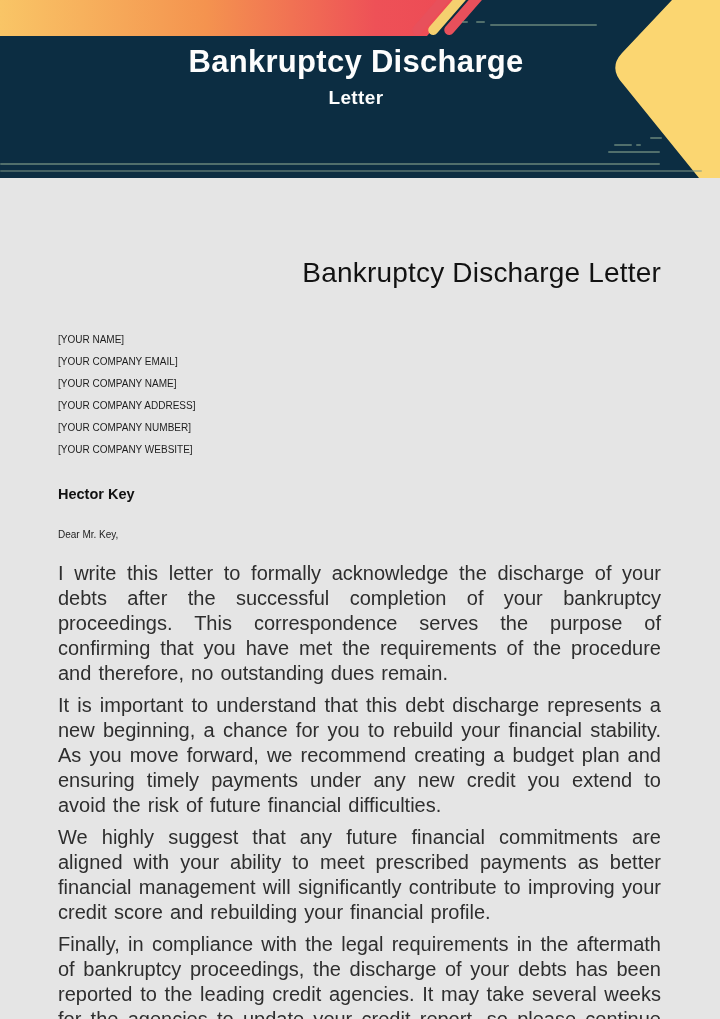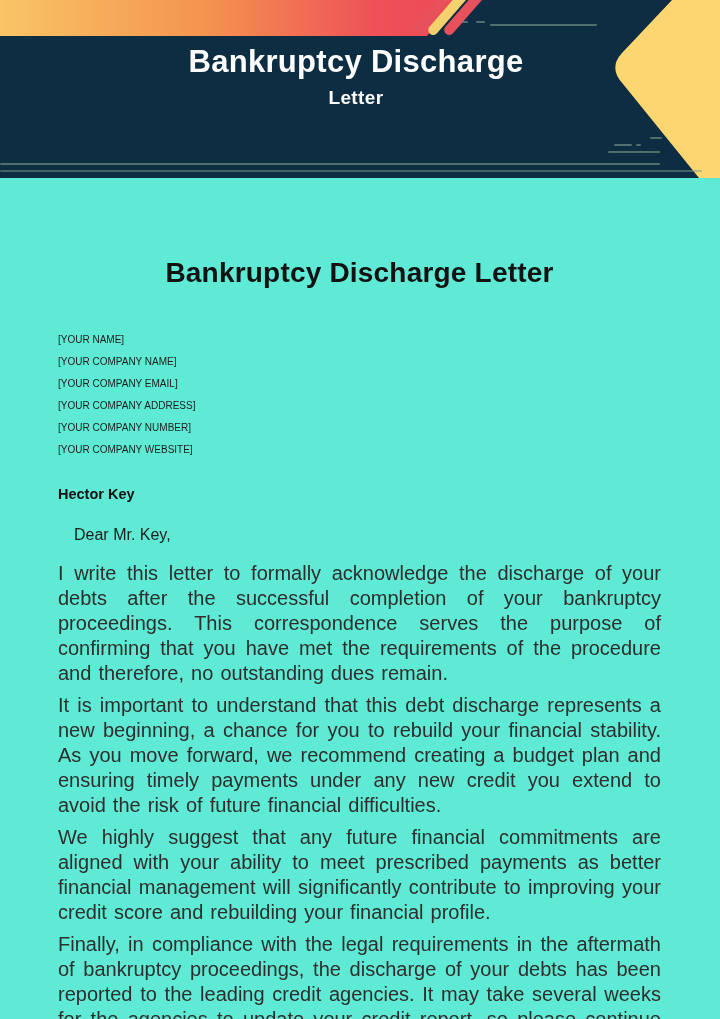--- a/index.html
+++ b/index.html
@@ -1,21 +1,21 @@
 <!DOCTYPE html>
 <html><head>
 <meta charset="utf-8">
 <style>
   * { margin: 0; padding: 0; box-sizing: border-box; }
   html, body { background: #ffffff; }
   .page {
     position: relative;
     width: 720px;
     height: 1019px;
-    background: #5eead4;
+    background: #e5e5e5;
     overflow: hidden;
     font-family: "Liberation Sans", sans-serif;
     margin: 0 auto;
   }
 
   
   .header {
     position: relative;
     width: 100%;
     height: 178px;
@@ -74,32 +74,32 @@
     font-size: 19px;
     font-weight: 700;
     margin-top: 7px;
     letter-spacing: 0.4px;
   }
 
   
   .doc { padding: 0 59px 0 58px; color: #1d1d1d; }
   .doc-title {
     margin-top: 77px;
-    text-align: center;
+    text-align: right;
     font-size: 28px;
     line-height: 36px;
-    font-weight: 700;
+    font-weight: 400;
     color: #121212;
     letter-spacing: 0.2px;
   }
   .contact-block { margin-top: 38px; font-size: 10px; line-height: 22px; color: #1d1d1d; }
   .date-line { margin-top: 18px; font-size: 14.5px; line-height: 22px; font-weight: 700; color: #111; }
   .recipient-block { margin-top: 22px; font-size: 14.5px; line-height: 22px; }
   .recipient-name { font-weight: 700; color: #111; }
-  .salutation { margin-top: 19px; font-size: 16px; line-height: 22px; margin-left: 16px; }
+  .salutation { margin-top: 19px; font-size: 10px; line-height: 22px; }
   .body-paras { margin-top: 15px; }
   .body-paras p {
     font-size: 20px;
     line-height: 25px;
     text-align: justify;
     word-spacing: 1.5px;
     color: #2e2e2e;
     margin: 0 0 7px 0;
   }
 </style>
@@ -132,22 +132,22 @@
       <div class="header-title">Bankruptcy Discharge</div>
       <div class="header-subtitle">Letter</div>
     </div>
   </div>
 
   <div class="doc">
     <h2 class="doc-title">Bankruptcy Discharge Letter</h2>
 
     <div class="contact-block">
       <div>[YOUR NAME]</div>
+      <div>[YOUR COMPANY EMAIL]</div>
       <div>[YOUR COMPANY NAME]</div>
-      <div>[YOUR COMPANY EMAIL]</div>
       <div>[YOUR COMPANY ADDRESS]</div>
       <div>[YOUR COMPANY NUMBER]</div>
       <div>[YOUR COMPANY WEBSITE]</div>
     </div>
 
 
     <div class="recipient-block">
       <div class="recipient-name">Hector Key</div>
     </div>
 

